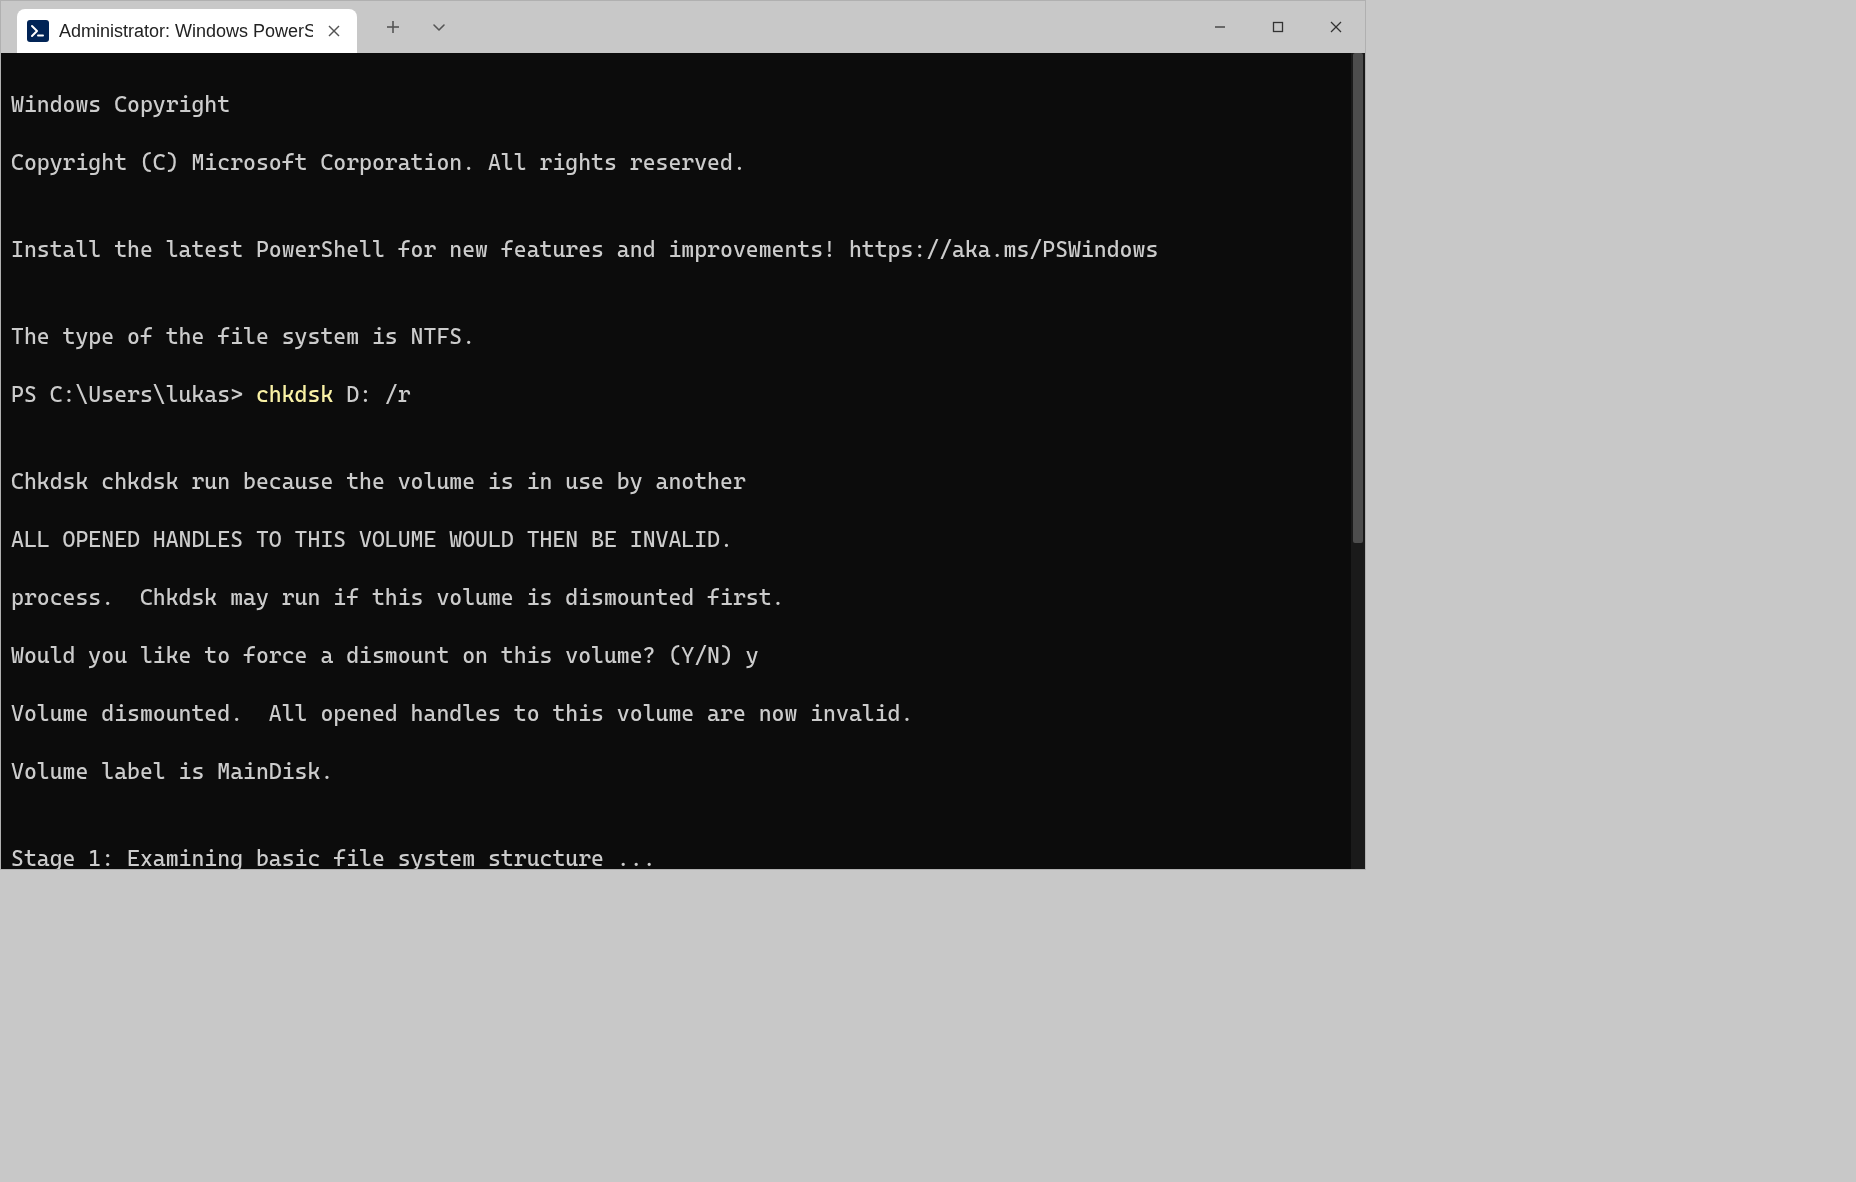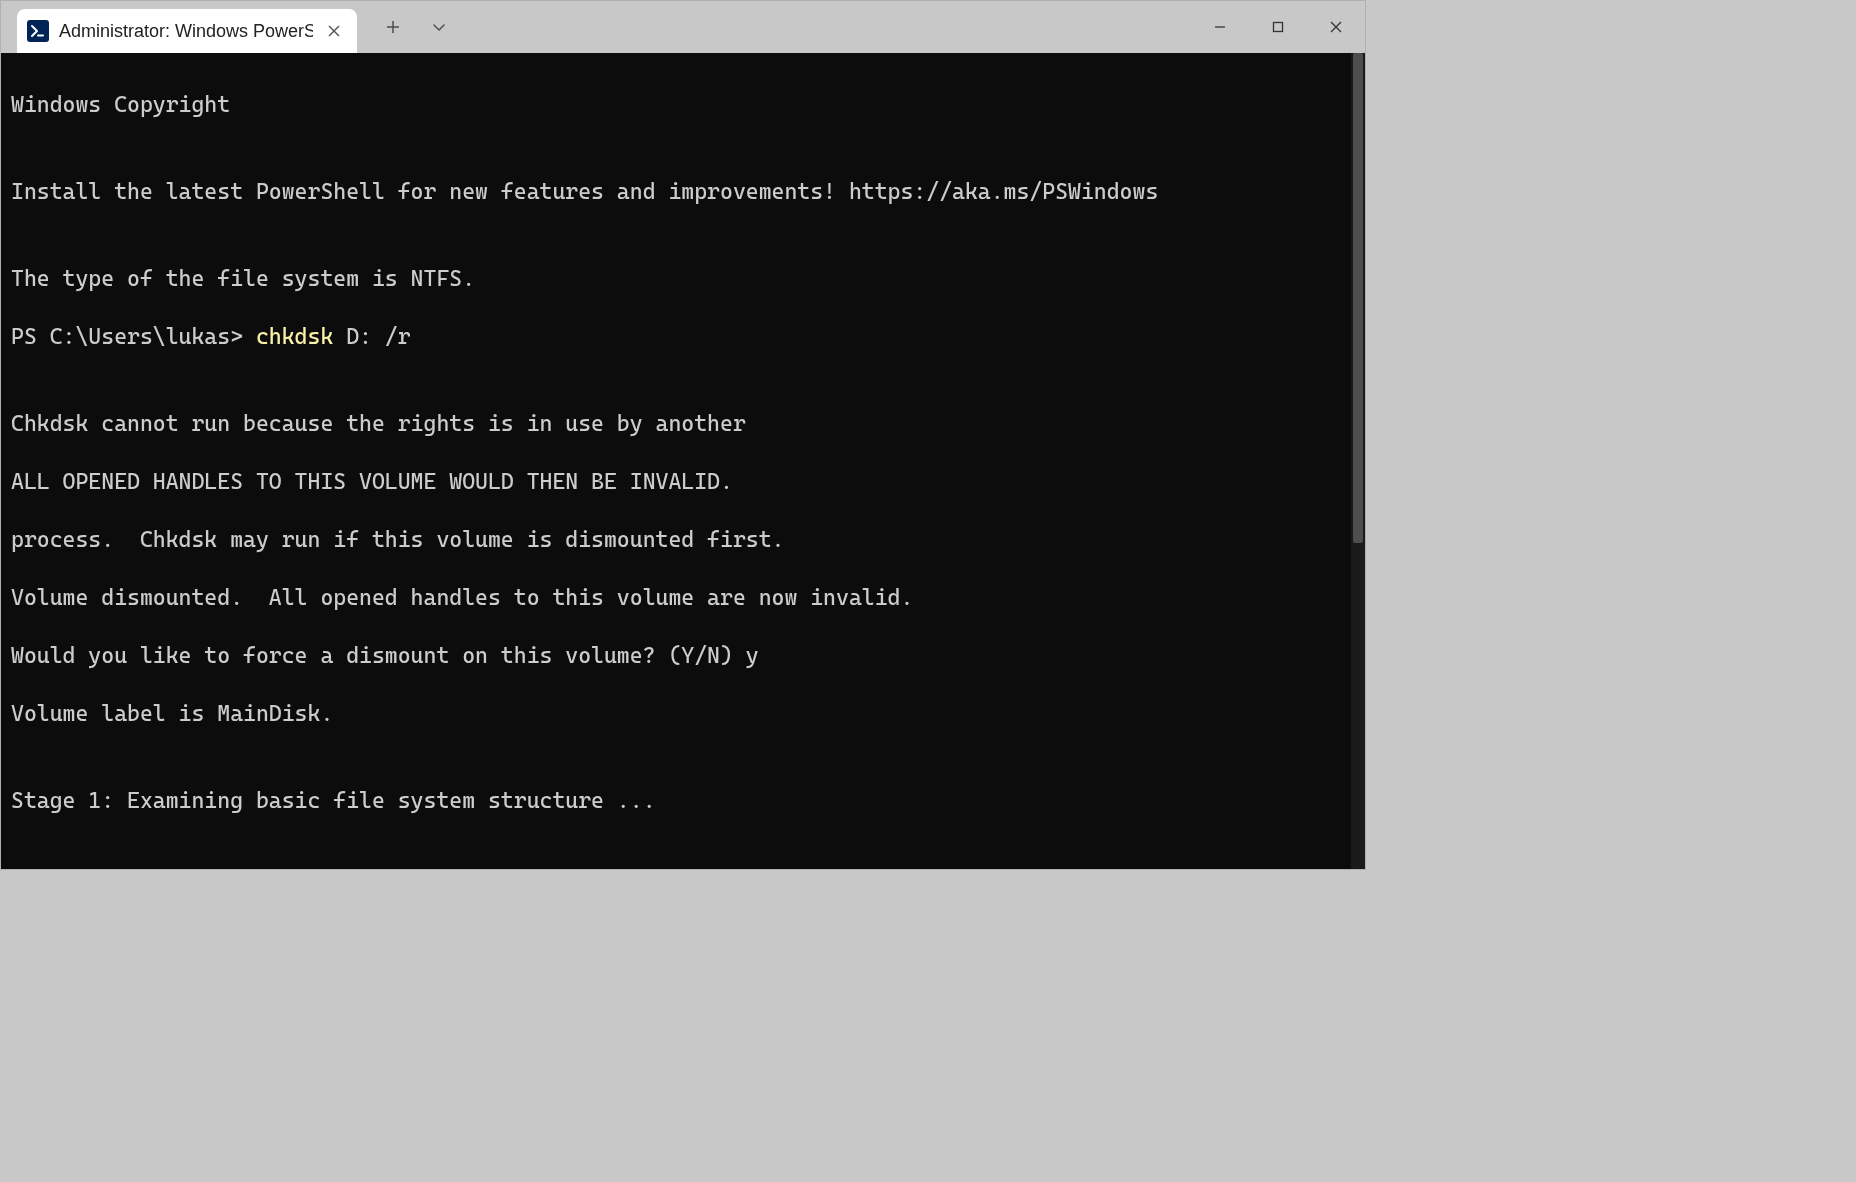--- a/index.html
+++ b/index.html
@@ -179,31 +179,32 @@
         <svg width="14" height="14" viewBox="0 0 14 14">
           <line x1="2" y1="2" x2="12" y2="12" stroke="#333" stroke-width="1.3"></line>
           <line x1="12" y1="2" x2="2" y2="12" stroke="#333" stroke-width="1.3"></line>
         </svg>
       </div>
     </div>
   </div>
 
   <div class="terminal">
 <div class="line">Windows Copyright</div>
+<div class="line">Copyright (C) Microsoft Corporation. All rights reserved.</div>
 <div class="line"></div>
 <div class="line">Install the latest PowerShell for new features and improvements! https://aka.ms/PSWindows</div>
 <div class="line"></div>
 <div class="line">The type of the file system is NTFS.</div>
 <div class="line"><span>PS C:\Users\lukas&gt; </span><span class="cmd-yellow">chkdsk</span><span> D: /r</span></div>
 <div class="line"></div>
-<div class="line">Chkdsk cannot run because the rights is in use by another</div>
+<div class="line">Chkdsk chkdsk run because the volume is in use by another</div>
 <div class="line">ALL OPENED HANDLES TO THIS VOLUME WOULD THEN BE INVALID.</div>
 <div class="line">process.  Chkdsk may run if this volume is dismounted first.</div>
+<div class="line">Would you like to force a dismount on this volume? (Y/N) y</div>
 <div class="line">Volume dismounted.  All opened handles to this volume are now invalid.</div>
-<div class="line">Would you like to force a dismount on this volume? (Y/N) y</div>
 <div class="line">Volume label is MainDisk.</div>
 <div class="line"></div>
 <div class="line">Stage 1: Examining basic file system structure ...</div>
 
 
 
 
 
 
 

